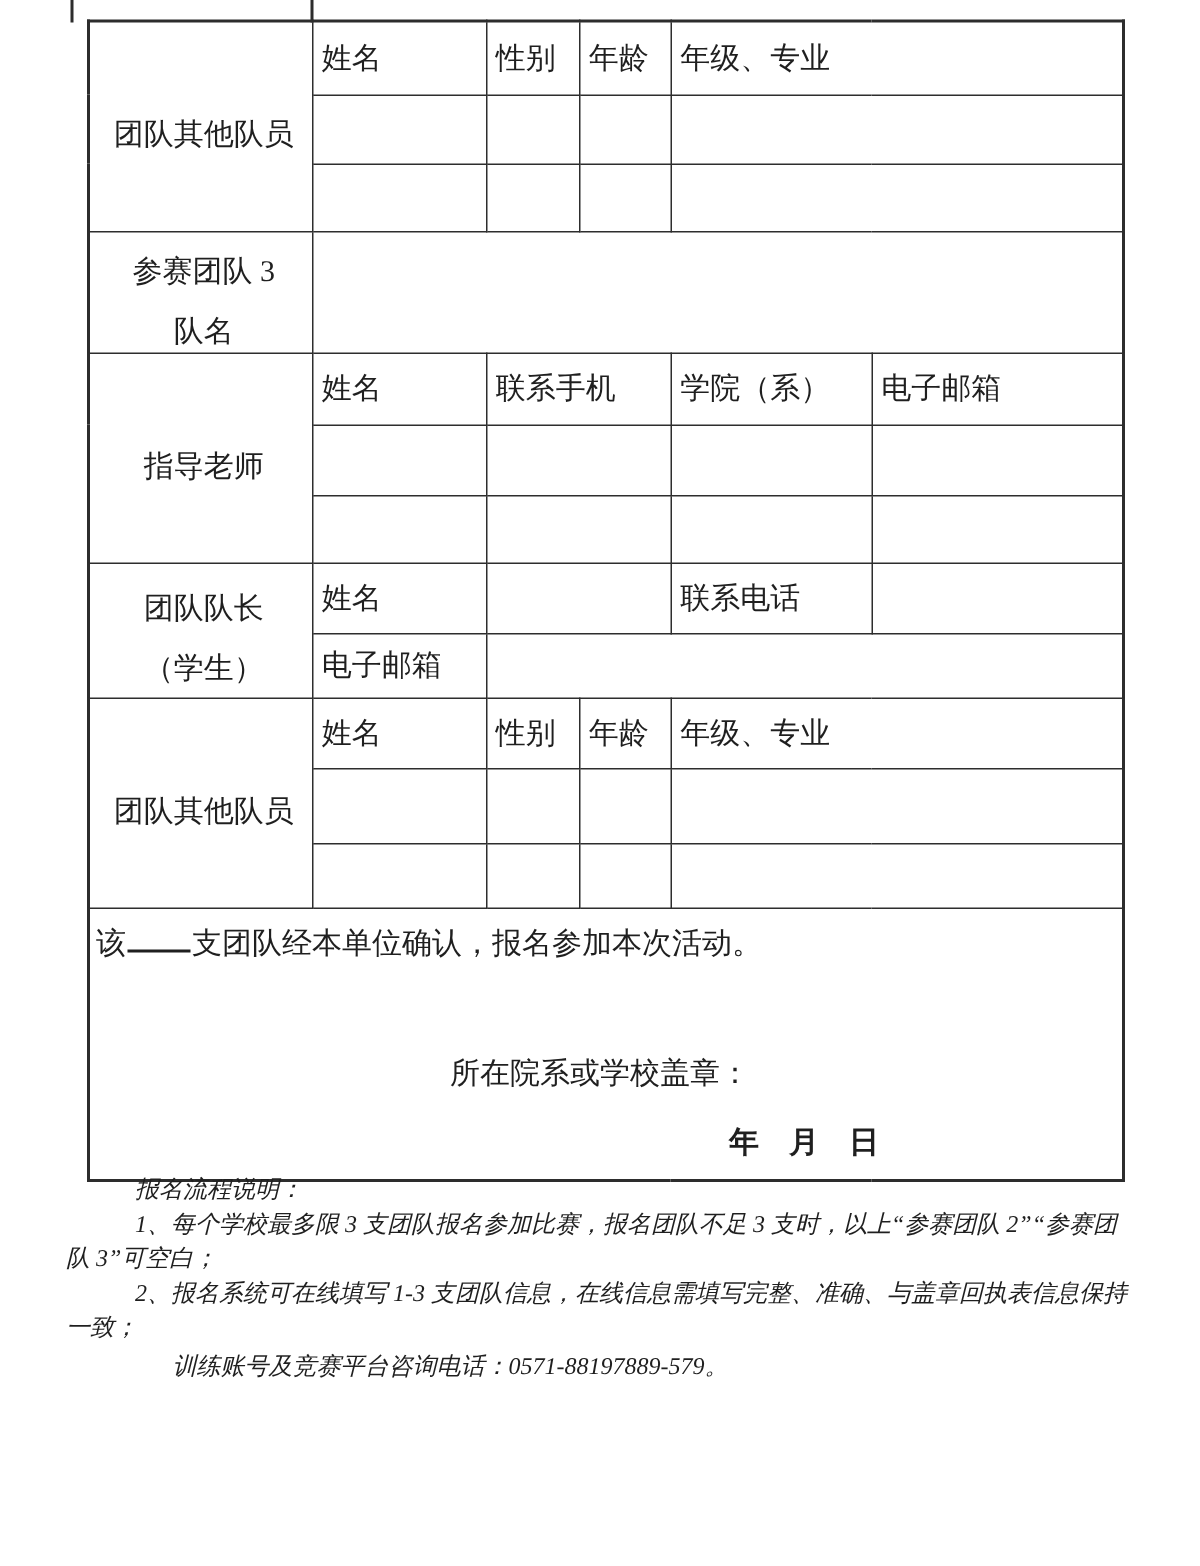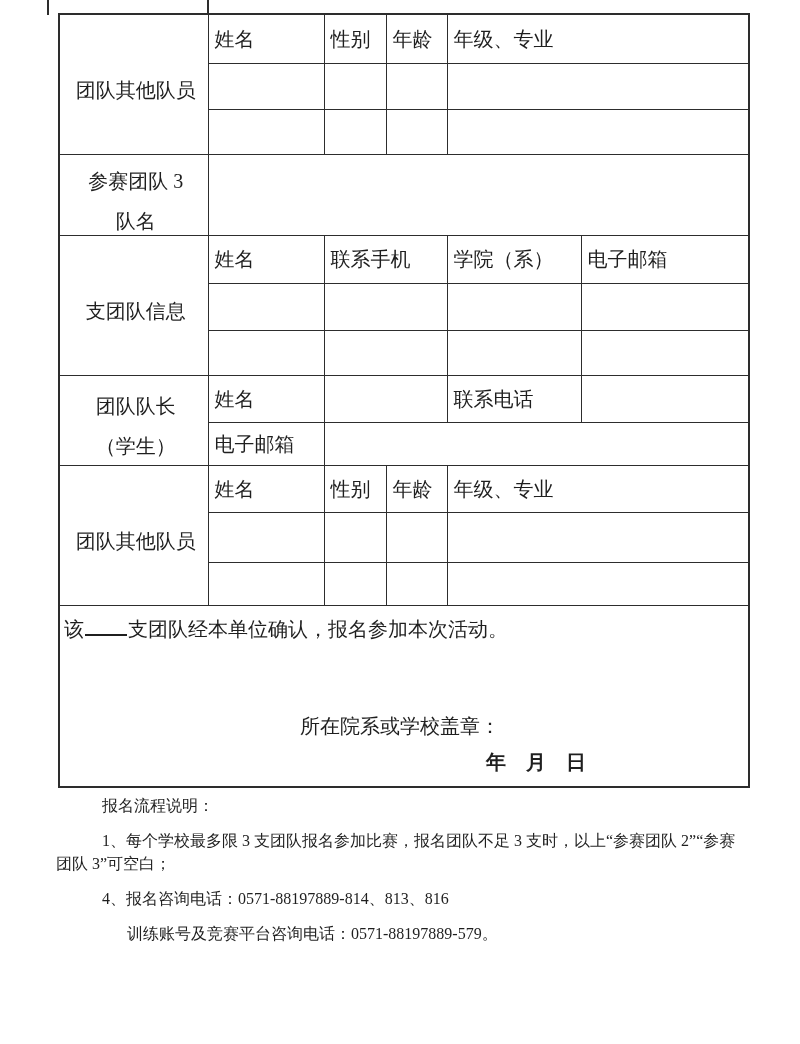--- a/index.html
+++ b/index.html
@@ -36,28 +36,28 @@
   td.label { text-align:center; padding:0; white-space:normal; }
   td.label div { line-height:27px;margin-top:13px; }
 
   td.bigcell { position:relative; padding:0; }
   .confirm-line { position:absolute; left:4px; top:11px; font-size:20px; white-space:nowrap; }
   .blank-underline {
     display:inline-block; width:42px; height:16px;
     border-bottom:2px solid #1f1f1f;
     vertical-align:baseline; margin:0 1px;
   }
-  .stamp-line { position:absolute; left:240px; top:108px; font-size:20px; white-space:nowrap; }
+  .stamp-line { position:absolute; left:240px; top:98px; font-size:20px; white-space:nowrap; }
   .date-line  { position:absolute; left:426px; top:144px; font-size:20px; white-space:nowrap;font-weight:bold; }
 
   .notes {
     position:absolute; left:44px; top:782px; width:716px;
     font-size:16px; line-height:23px;
   }
-  .notes p { margin:12px; text-indent:46px; }
+  .notes p { margin:0; text-indent:46px;font-style:italic; }
   .notes .training-line { margin-top:3px; text-indent:71px; }
 </style>
 </head>
 <body>
 
 <div class="page">
 
   <div class="tick t1"></div>
   <div class="tick t2"></div>
 
@@ -97,21 +97,21 @@
     <tr style="height:57px">
       <td class="label">
         <div>参赛团队 3</div>
         <div>队名</div>
       </td>
       <td colspan="5"></td>
     </tr>
 
     <tr style="height:48px">
       <td class="label" rowspan="3">
-        <div>支团队信息</div>
+        <div>指导老师</div>
       </td>
       <td>姓名</td>
       <td colspan="2">联系手机</td>
       <td>学院（系）</td>
       <td>电子邮箱</td>
     </tr>
     <tr style="height:47px">
       <td></td>
       <td colspan="2"></td>
       <td></td>
@@ -169,17 +169,17 @@
         <div class="stamp-line">所在院系或学校盖章：</div>
         <div class="date-line">年　月　日</div>
       </td>
     </tr>
   </tbody>
     </table>
 
   <div class="notes">
     <p>报名流程说明：</p>
     <p>1、每个学校最多限 3 支团队报名参加比赛，报名团队不足 3 支时，以上“参赛团队 2”“参赛团队 3”可空白；</p>
-    <p>4、报名咨询电话：0571-88197889-814、813、816</p>
+    <p>2、报名系统可在线填写 1-3 支团队信息，在线信息需填写完整、准确、与盖章回执表信息保持一致；</p>
     <p class="training-line">训练账号及竞赛平台咨询电话：0571-88197889-579。</p>
   </div>
 
 </div>
 
 </body></html>

